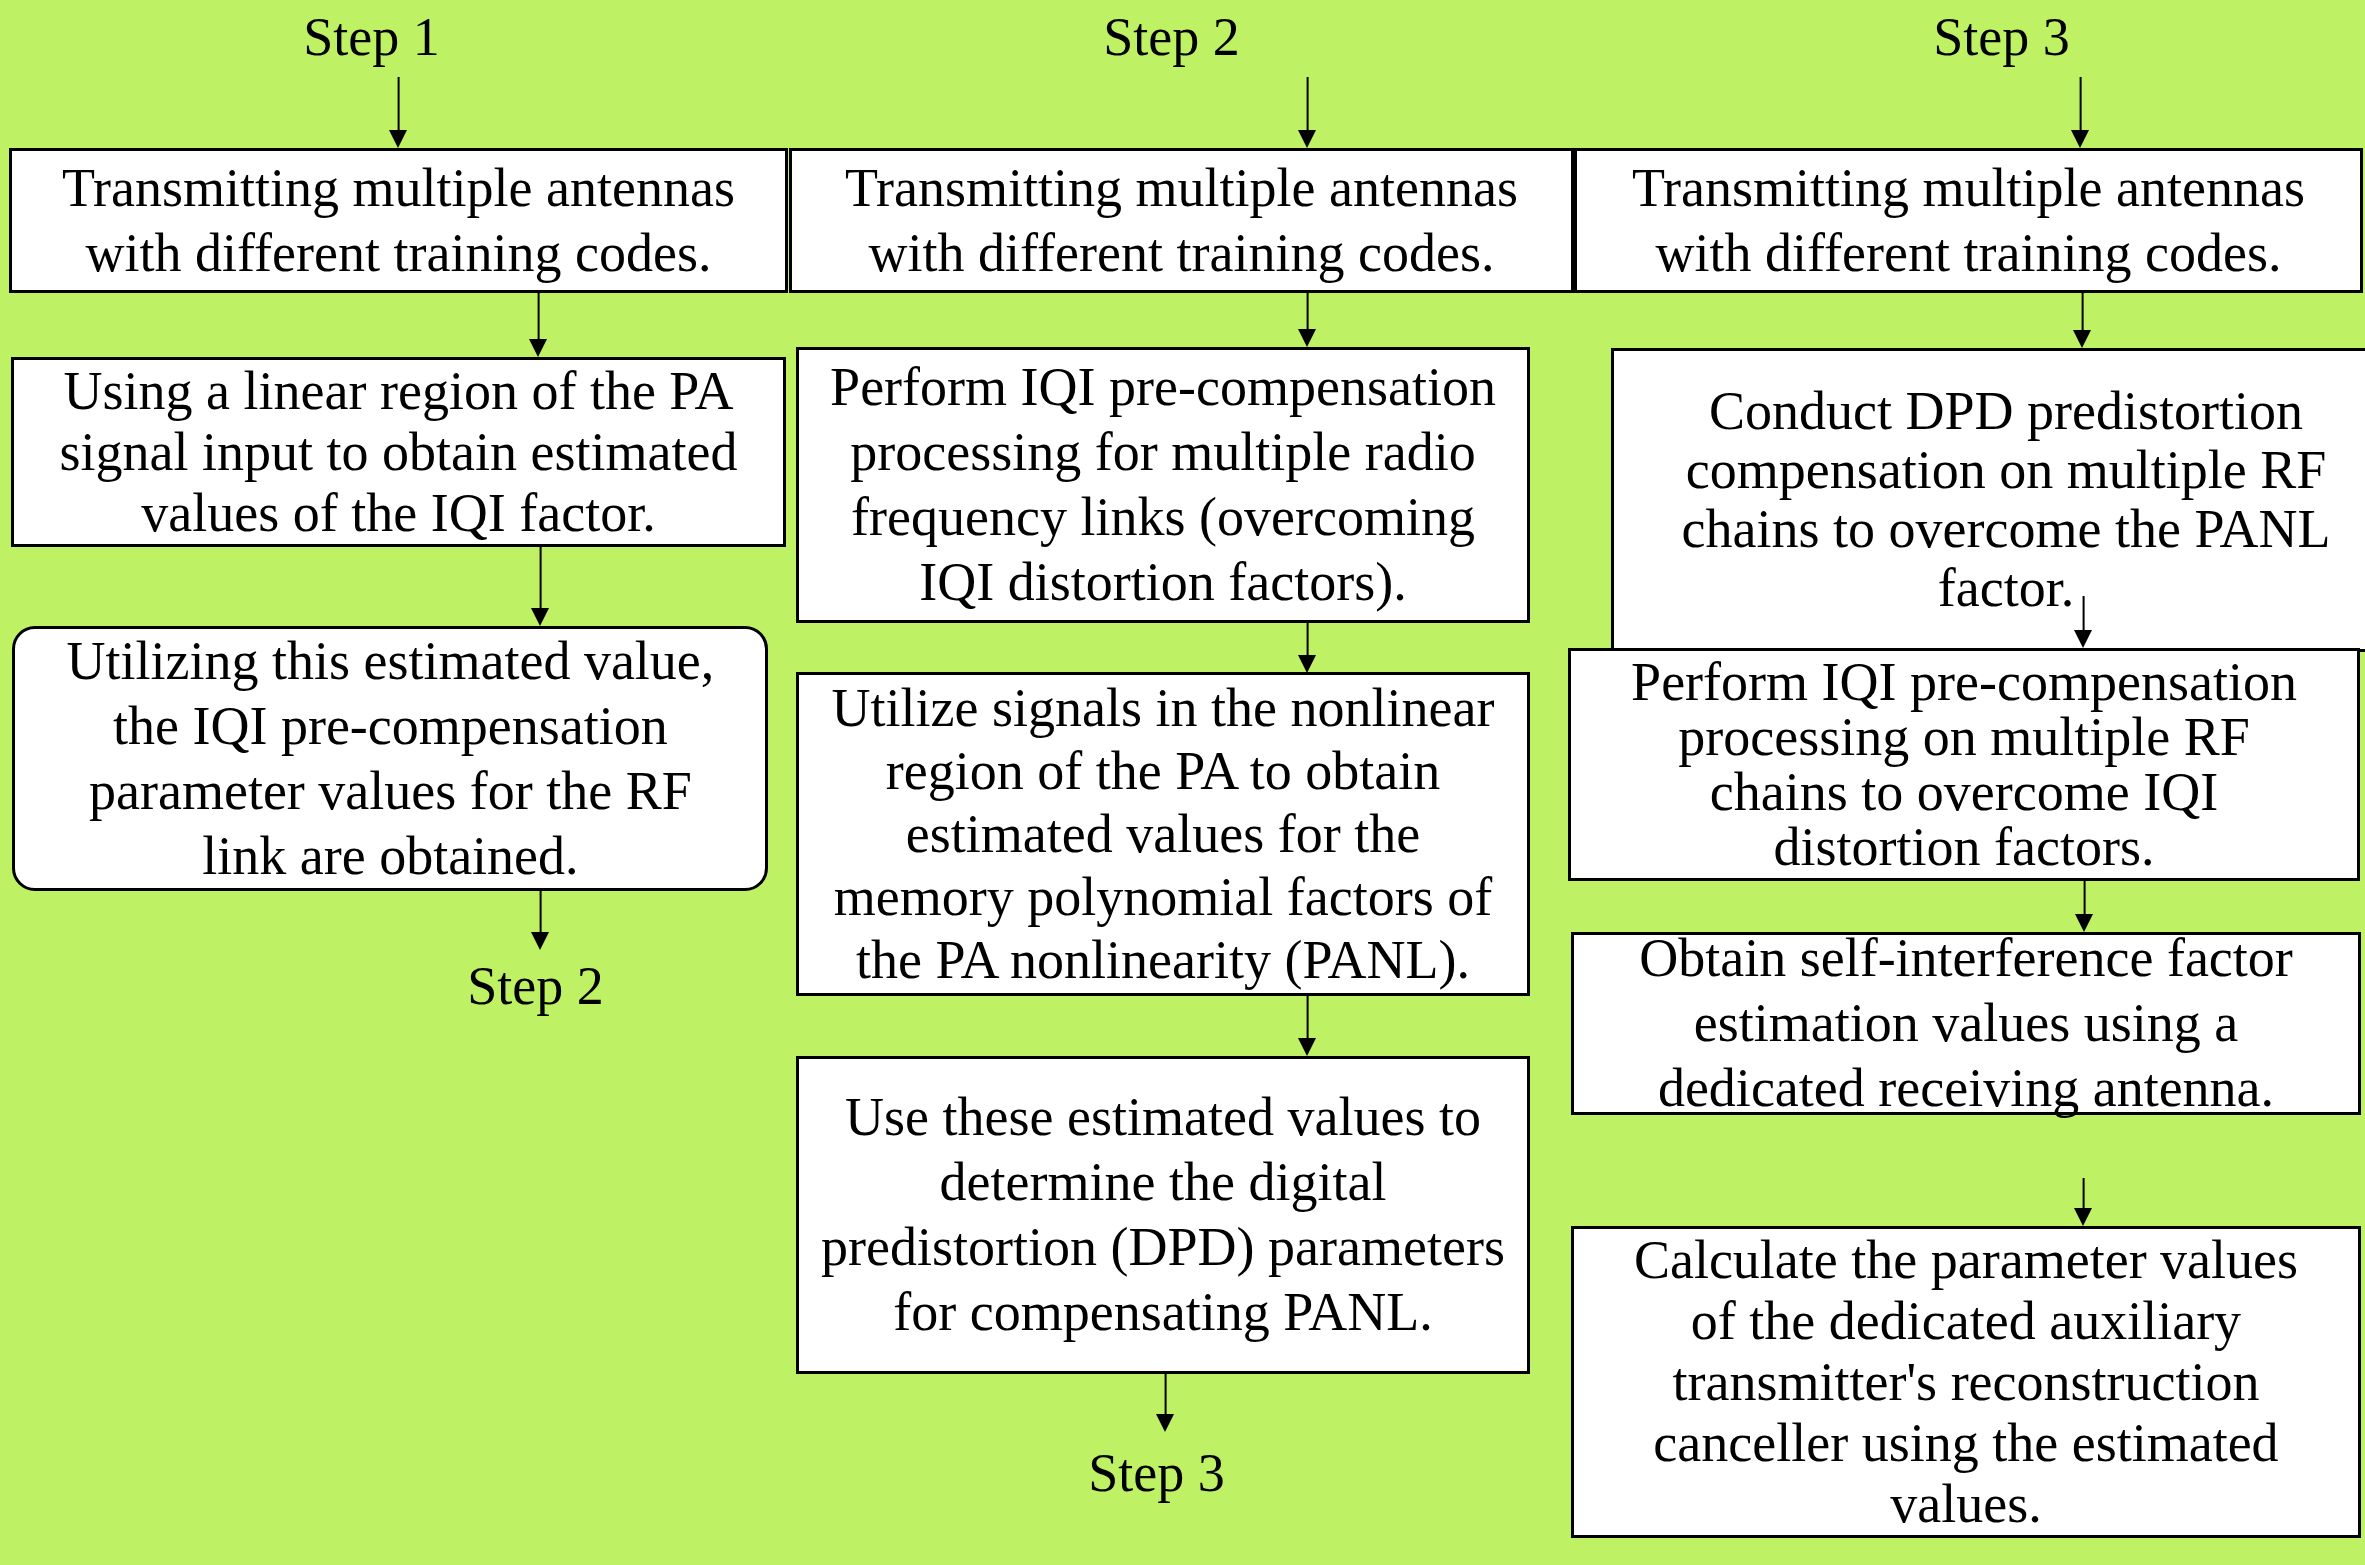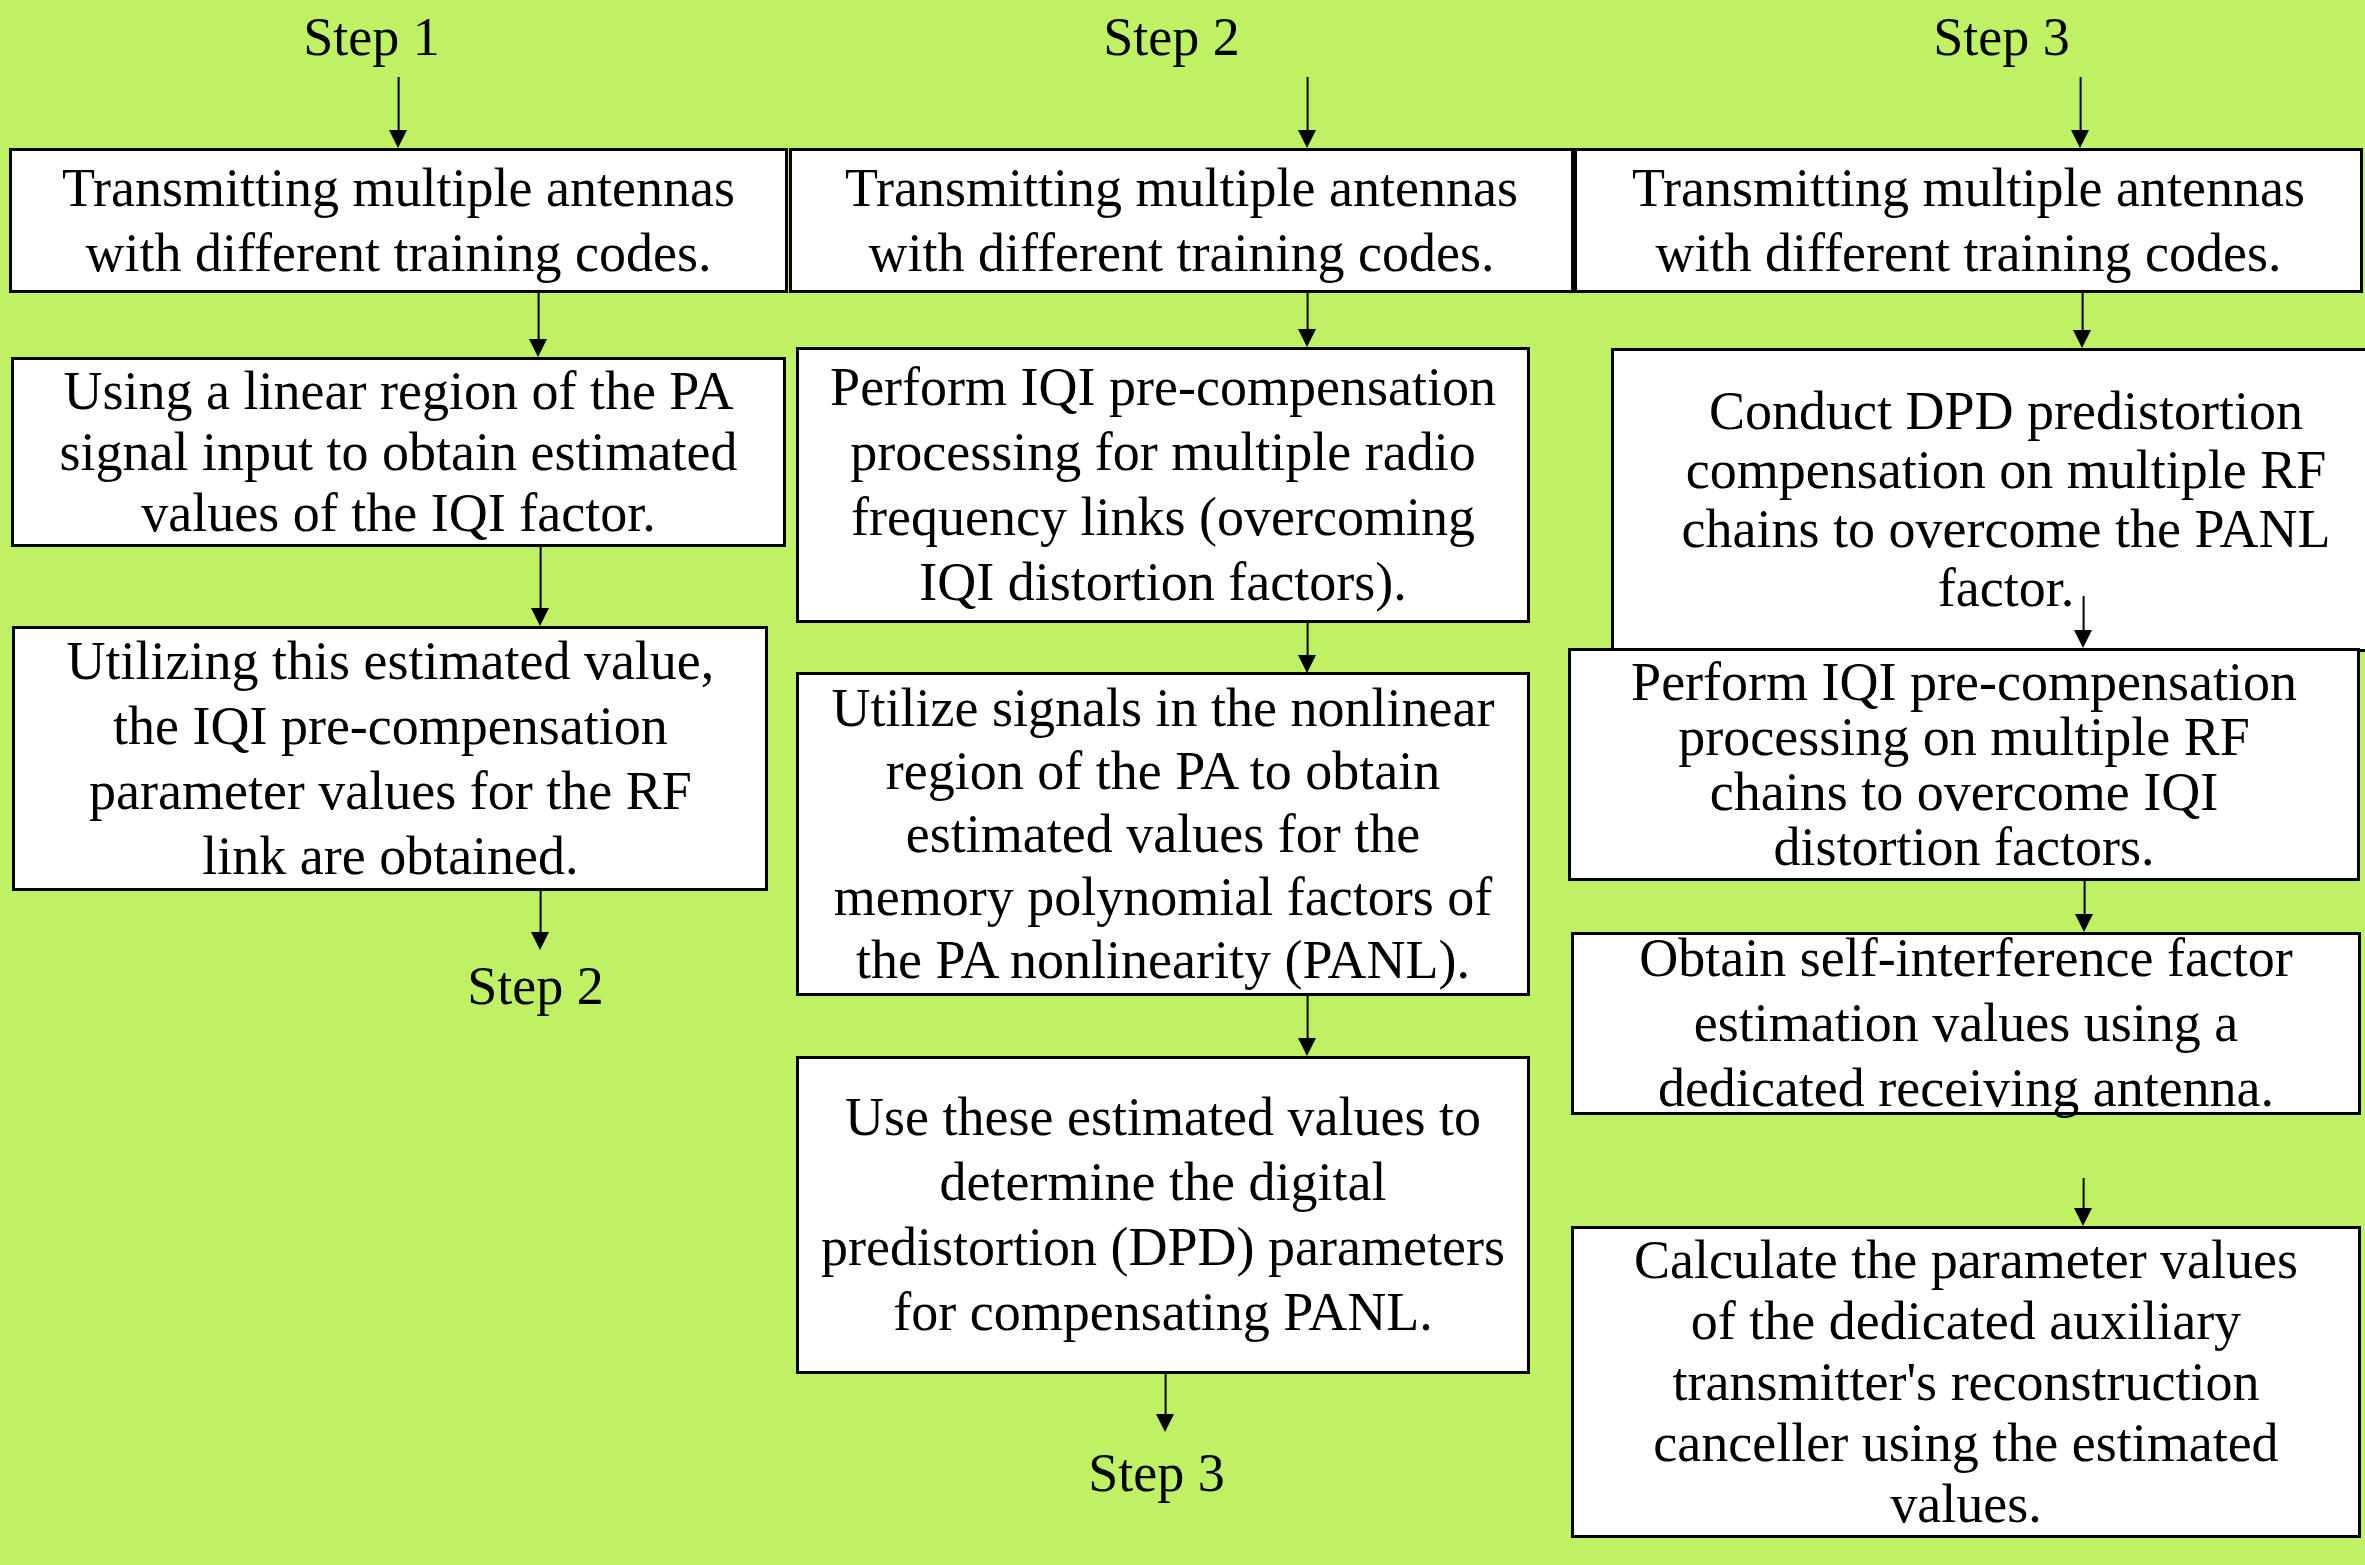--- a/index.html
+++ b/index.html
@@ -72,21 +72,21 @@
 
   <div class="box lh88" style="left:11px;top:357px;width:775px;height:190px;">Using a linear region of the PA
 signal input to obtain estimated
 values of the IQI factor.</div>
 
   <div class="arrow" style="left:531px;top:547px;height:79px;">
     <div class="shaft"></div>
     <div class="head"></div>
   </div>
 
-  <div class="box" style="left:12.4px;top:626px;width:756px;height:265px;">Utilizing this estimated value,
+  <div class="box" style="left:12.4px;top:626px;width:756px;height:265px;border-radius:23px;">Utilizing this estimated value,
 the IQI pre-compensation
 parameter values for the RF
 link are obtained.</div>
 
   <div class="arrow" style="left:531px;top:891px;height:59px;">
     <div class="shaft"></div>
     <div class="head"></div>
   </div>
 
   <div class="step-label" style="left:315px;top:955px;">Step 2</div>

